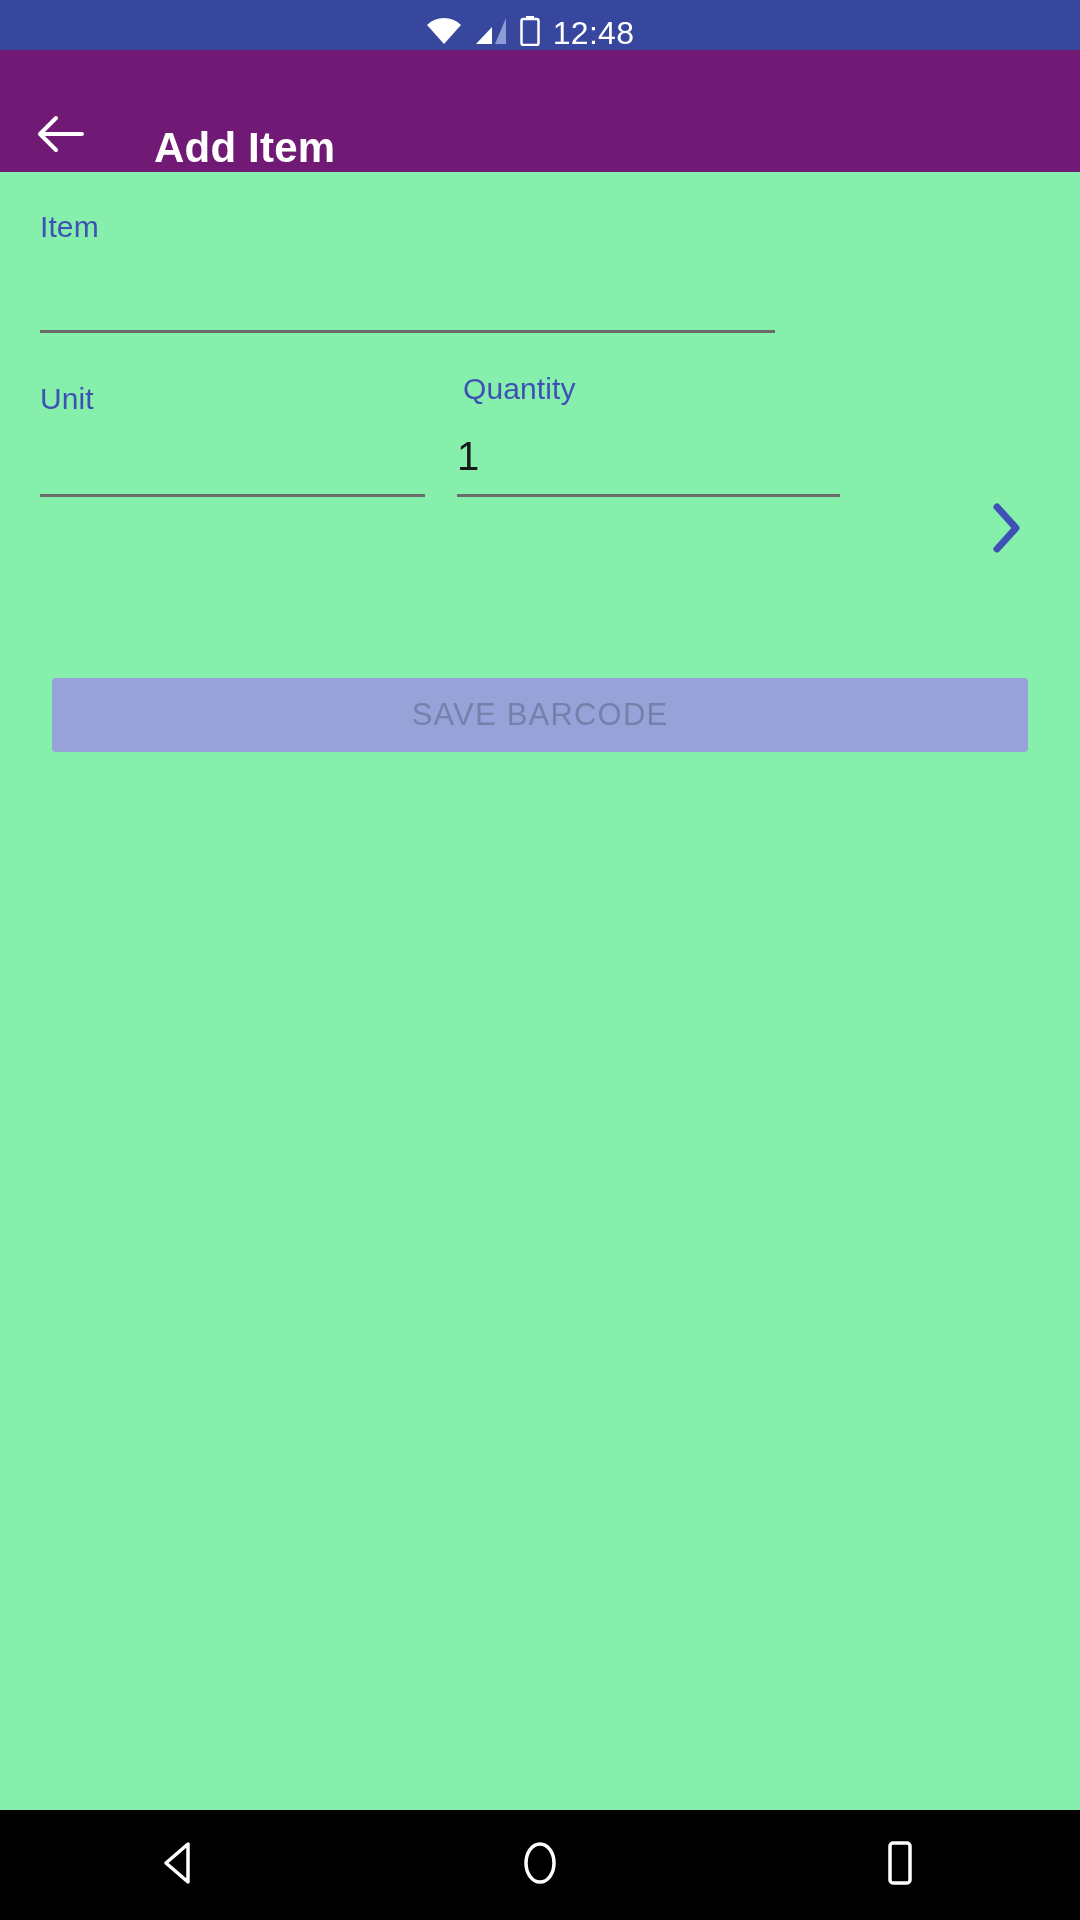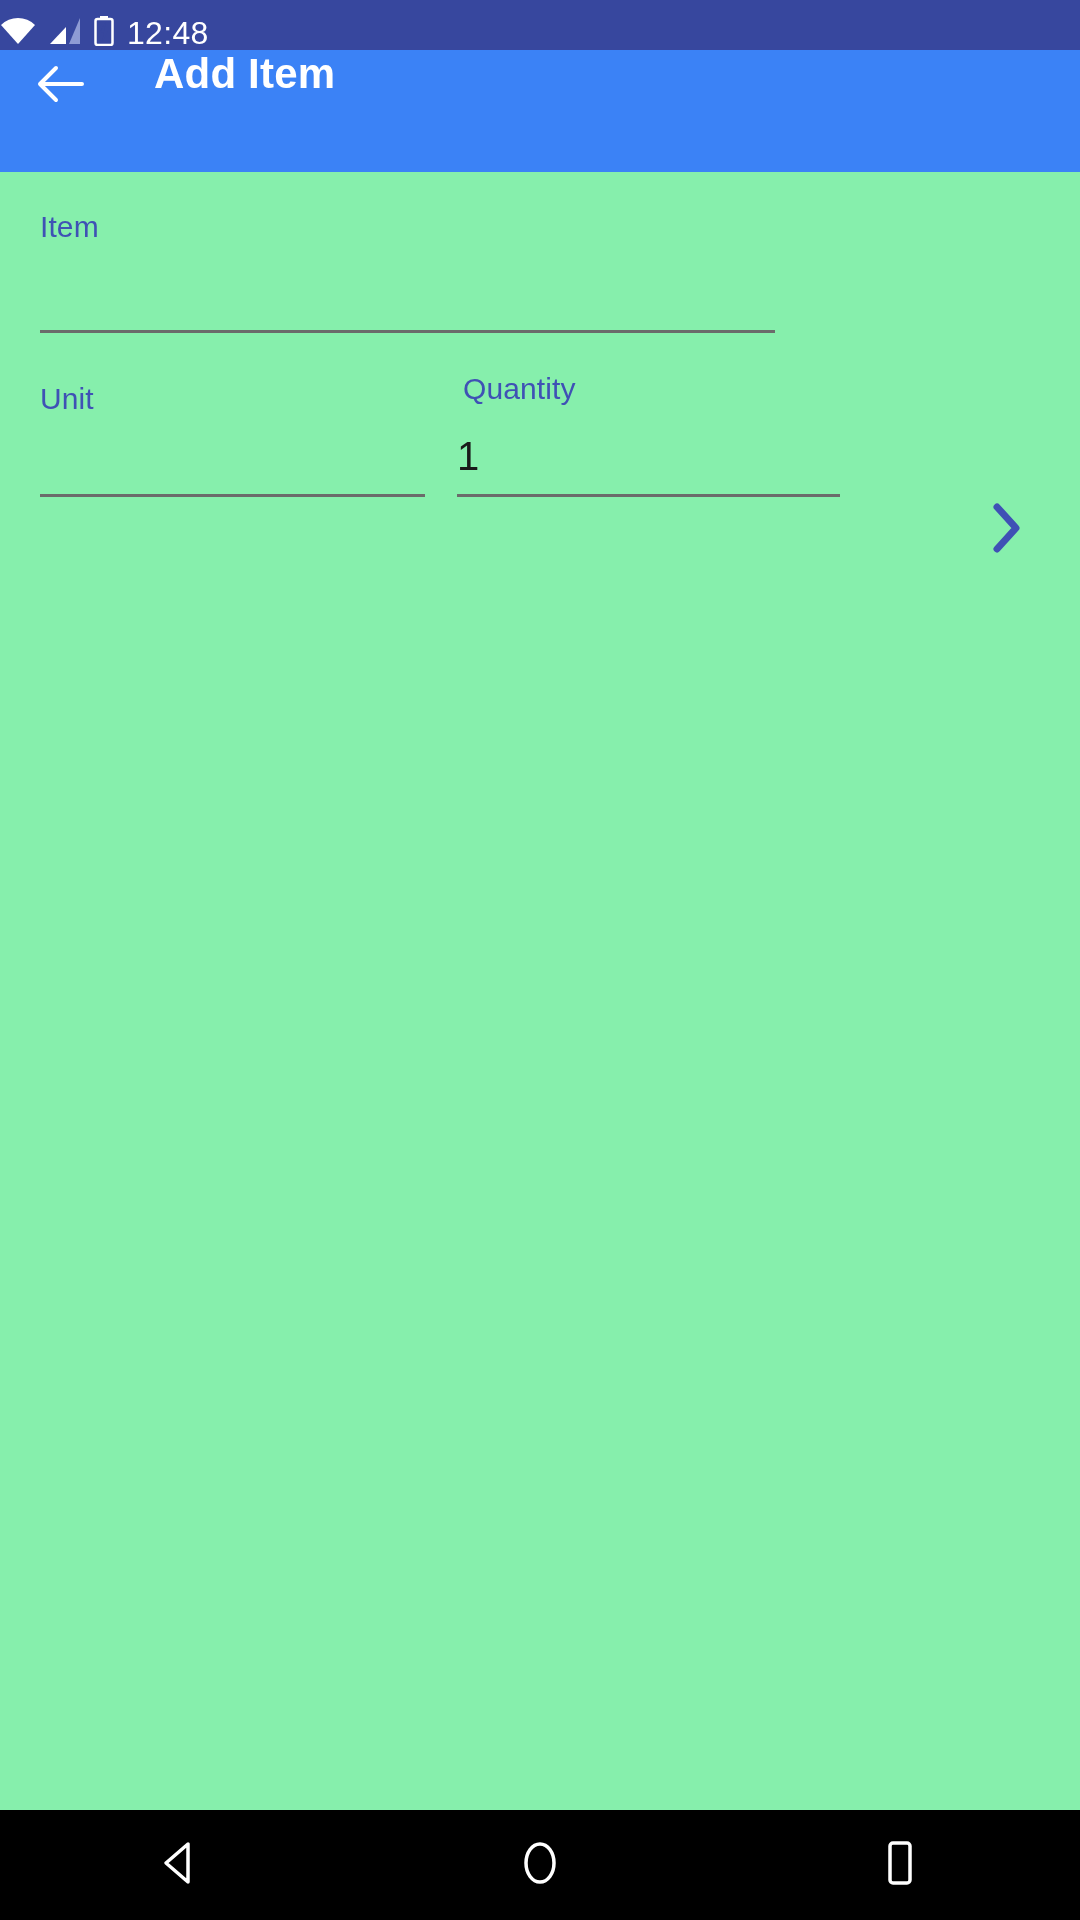--- a/index.html
+++ b/index.html
@@ -18,42 +18,42 @@
 
   
   .status-bar {
     position: absolute;
     top: 0; left: 0;
     width: 1080px;
     height: 66px;
     background: #37479e;
     display: flex;
     align-items: center;
-    justify-content: flex-start;
+    justify-content: center;
     padding-right: 20px;
     gap: 13px;
   }
   .status-icon { display: block; }
   .status-time {
     color: #ffffff;
     font-size: 32px;
     line-height: 50px;
     letter-spacing: 0.3px;
     font-family: "Liberation Sans", sans-serif;
   }
 
   
   .app-bar {
     position: absolute;
     top: 50px; left: 0;
     width: 1080px;
     height: 122px;
-    background: #3b82f6;
-    display: flex;
-    align-items: flex-start;
+    background: #701a75;
+    display: flex;
+    align-items: flex-end;
   }
   .back-button {
     width: 72px;
     height: 72px;
     margin-left: 24px;
     display: flex;
     align-items: center;
     justify-content: center;
   }
   .app-bar-title {
@@ -203,20 +203,21 @@
 
   <div class="field-label label-unit">Unit</div>
   <div class="field-input-zone zone-unit" placeholder=""></div>
   <div class="field-underline underline-unit"></div>
 
   <div class="field-label label-qty">Quantity</div>
   <div class="field-input-zone zone-qty"></div>
   <div class="field-value value-qty">1</div>
   <div class="field-underline underline-qty"></div>
 
+  <button class="save-button">SAVE BARCODE</button>
 
 </div>
 
 <div class="nav-bar">
   <div class="nav-button">
     <span>
       <svg width="44" height="48" viewBox="0 0 44 48">
         <path d="M30 5 L30 43 L8 24 Z" fill="none" stroke="#ffffff" stroke-width="3.5" stroke-linejoin="round"></path>
       </svg>
     </span>

